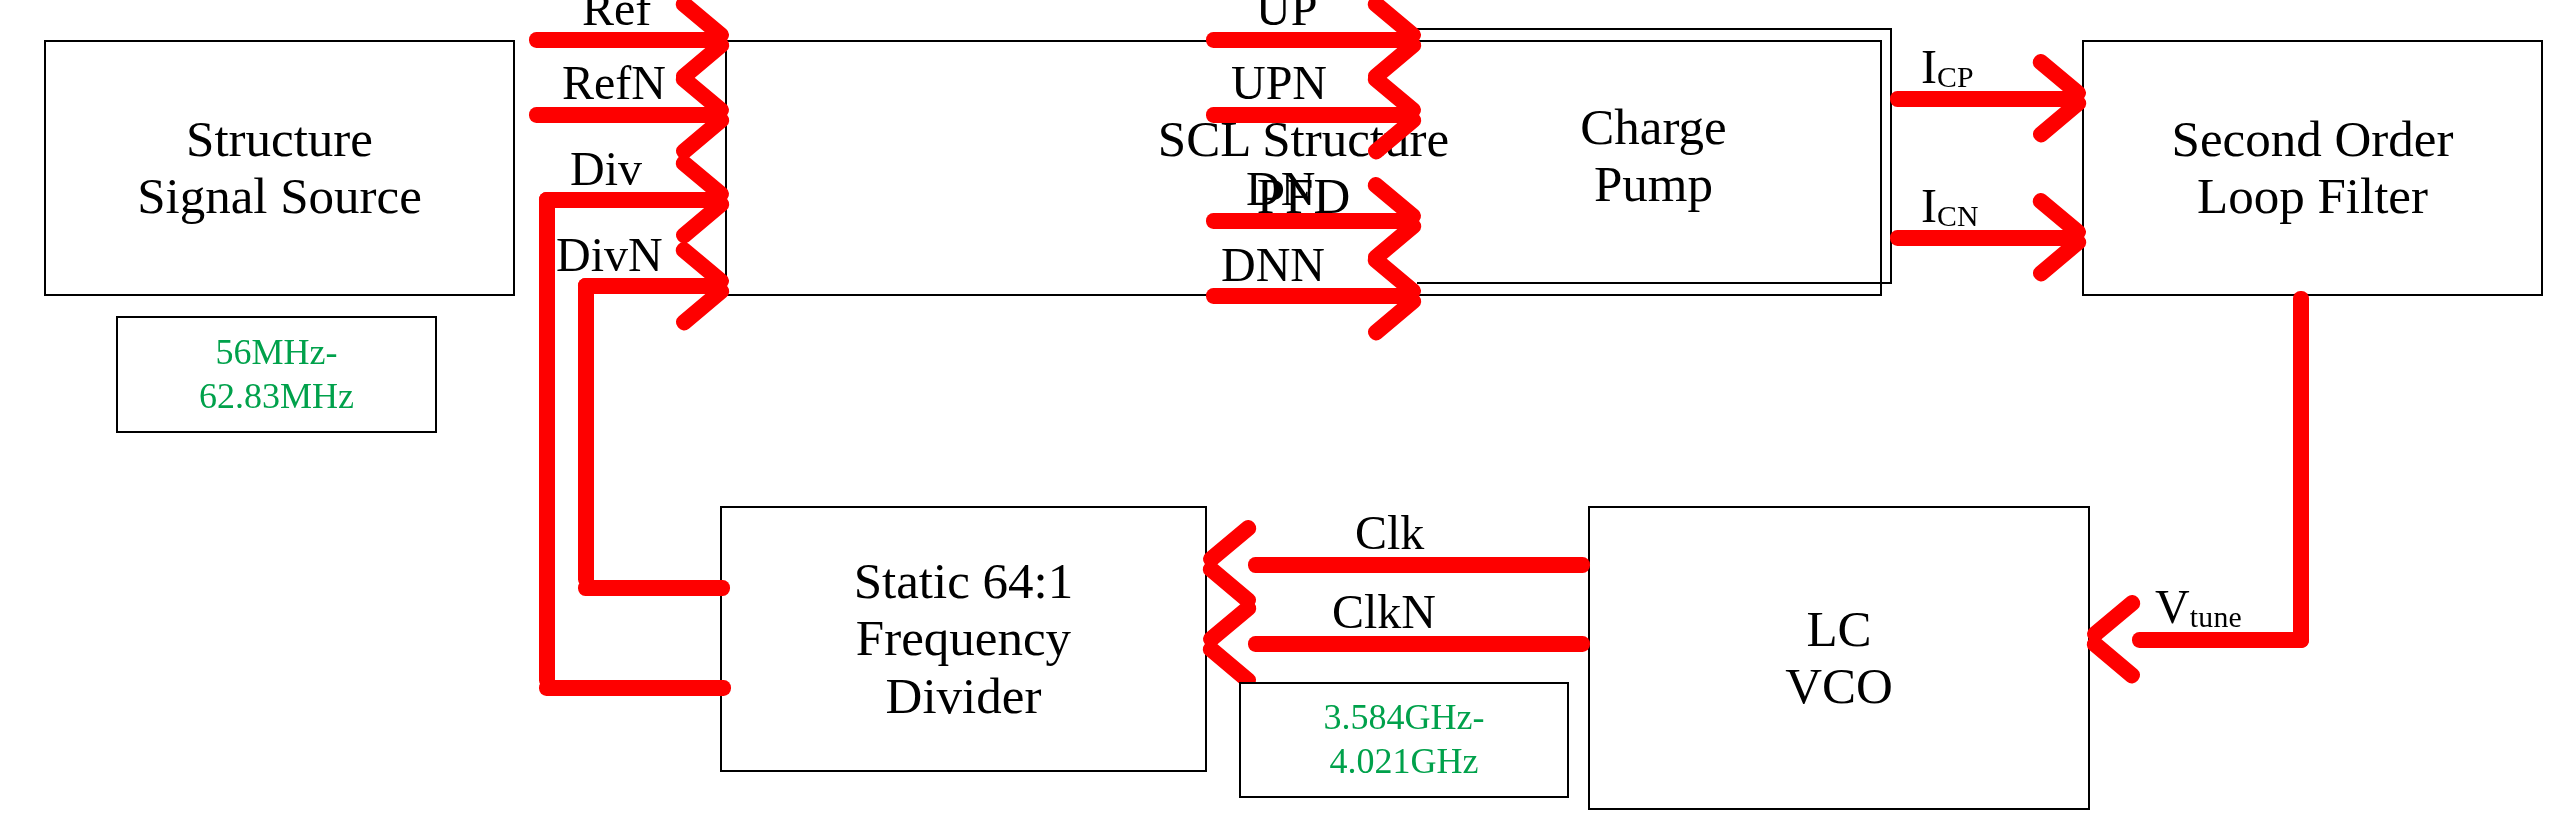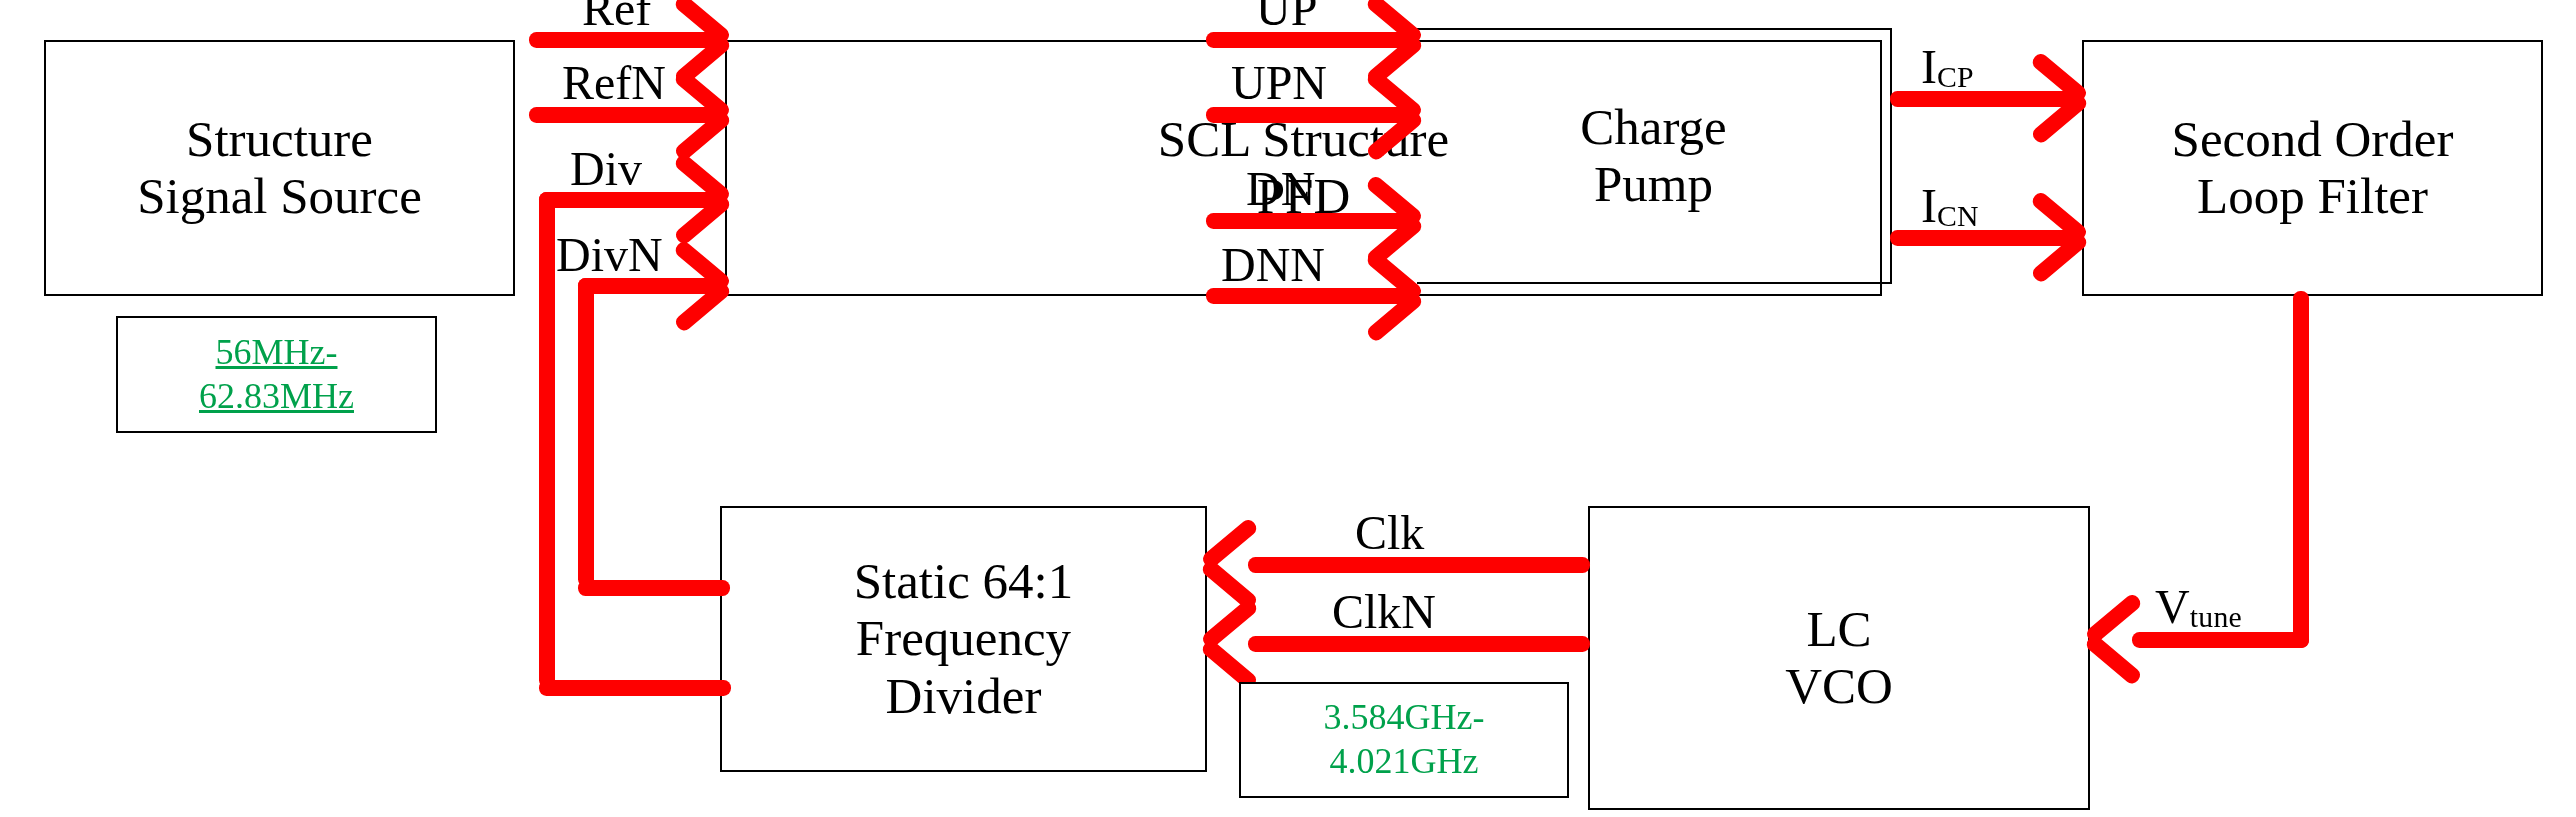--- a/index.html
+++ b/index.html
@@ -130,21 +130,21 @@
     <span class="bline">Static 64:1</span>
     <span class="bline">Frequency</span>
     <span class="bline">Divider</span>
   </div>
 
   <div class="block" style="left:1588px; top:506px; width:502px; height:304px;">
     <span class="bline">LC</span>
     <span class="bline">VCO</span>
   </div>
 
-  <div class="green-box" style="left:116px; top:316px; width:321px; height:117px;text-decoration:underline;">
+  <div class="green-box" style="left:116px; top:316px; width:321px; height:117px;">
     <span class="gline">56MHz-</span>
     <span class="gline">62.83MHz</span>
   </div>
 
   <div class="green-box" style="left:1239px; top:682px; width:330px; height:116px;">
     <span class="gline">3.584GHz-</span>
     <span class="gline">4.021GHz</span>
   </div>
 
   <div class="wire h cap" style="left:529px; top:32px; width:190px;"></div>

